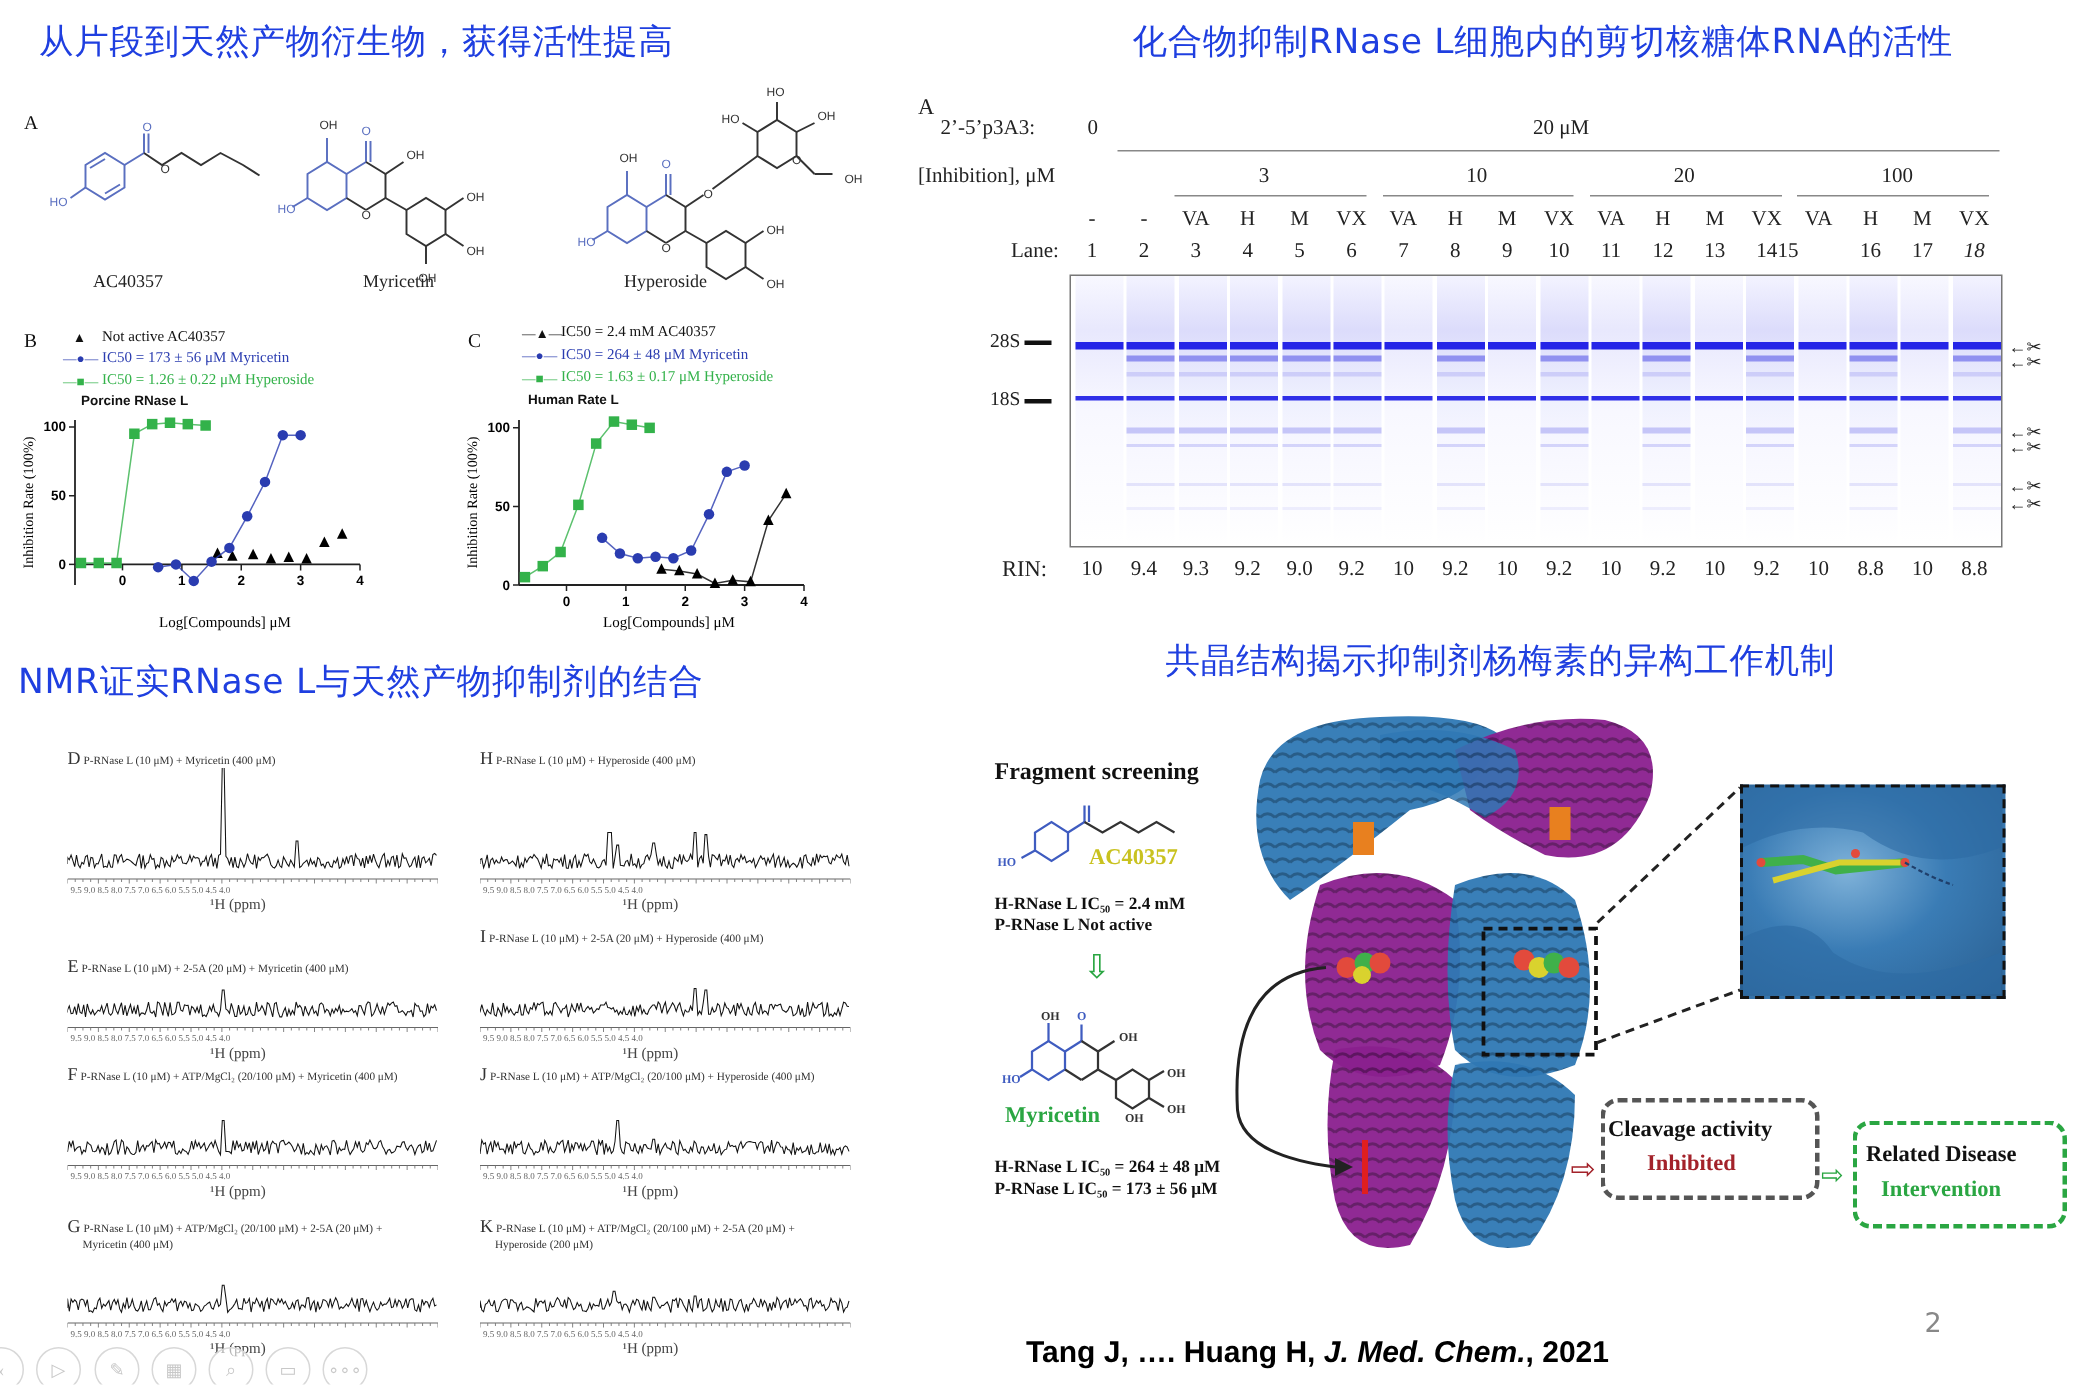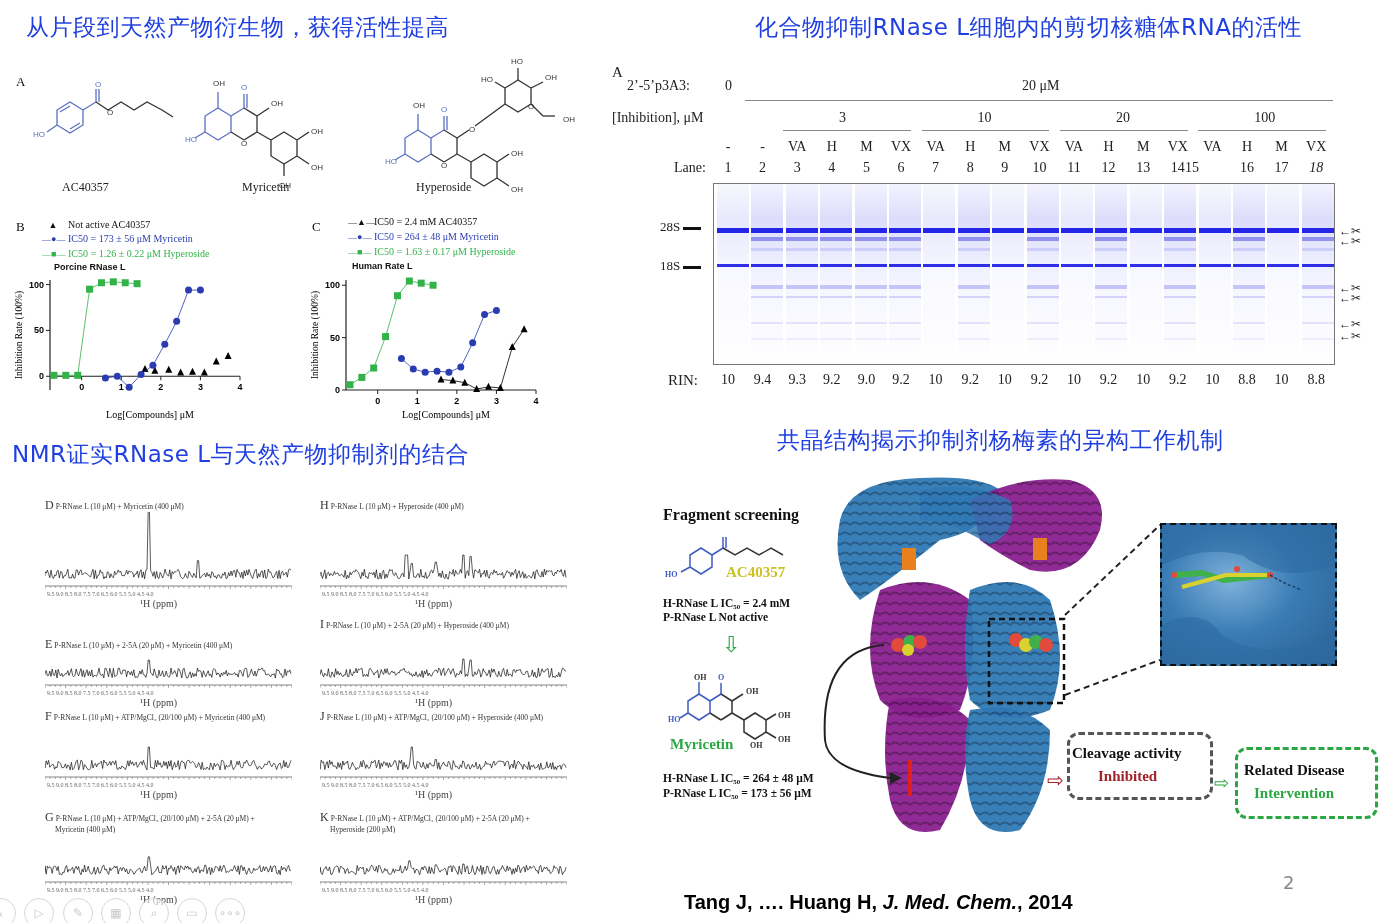--- a/index.html
+++ b/index.html
@@ -1067,21 +1067,21 @@
   <div class="bold-line" style="left:2px; top:10px; font-size:15px; color:#111;">Cleavage activity</div>
   <div class="bold-line" style="left:28px; top:33px; font-size:15px; color:#a3222a;">Inhibited</div>
 </div>
 <div class="abs" style="left:1214px; top:774px; color:#2aa642; font-size:18px; line-height:1;">⇨</div>
 <div class="dash-box" style="left:1235px; top:747px; width:143px; height:72px; border-color:#2aa642;">
   <div class="bold-line" style="left:6px; top:12px; font-size:15px; color:#111;">Related Disease</div>
   <div class="bold-line" style="left:16px; top:35px; font-size:15px; color:#2aa642;">Intervention</div>
 </div>
 
 <div class="page-num" style="left:1283px; top:872px;">2</div>
-<div class="citation" style="left:684px; top:891px;"><span>Tang J, …. Huang H, </span><i>J. Med. Chem.</i><span>, 2014</span></div>
+<div class="citation" style="left:684px; top:891px;"><span>Tang J, …. Huang H, </span><i>J. Med. Chem.</i><span>, 2021</span></div>
 
 <div class="toolbar-btn" style="left:-14px; top:898px;">
     <span>‹</span>
   </div>
 <div class="toolbar-btn" style="left:24px; top:898px;">
     <span>▷</span>
   </div>
 <div class="toolbar-btn" style="left:63px; top:898px;">
     <span>✎</span>
   </div>

